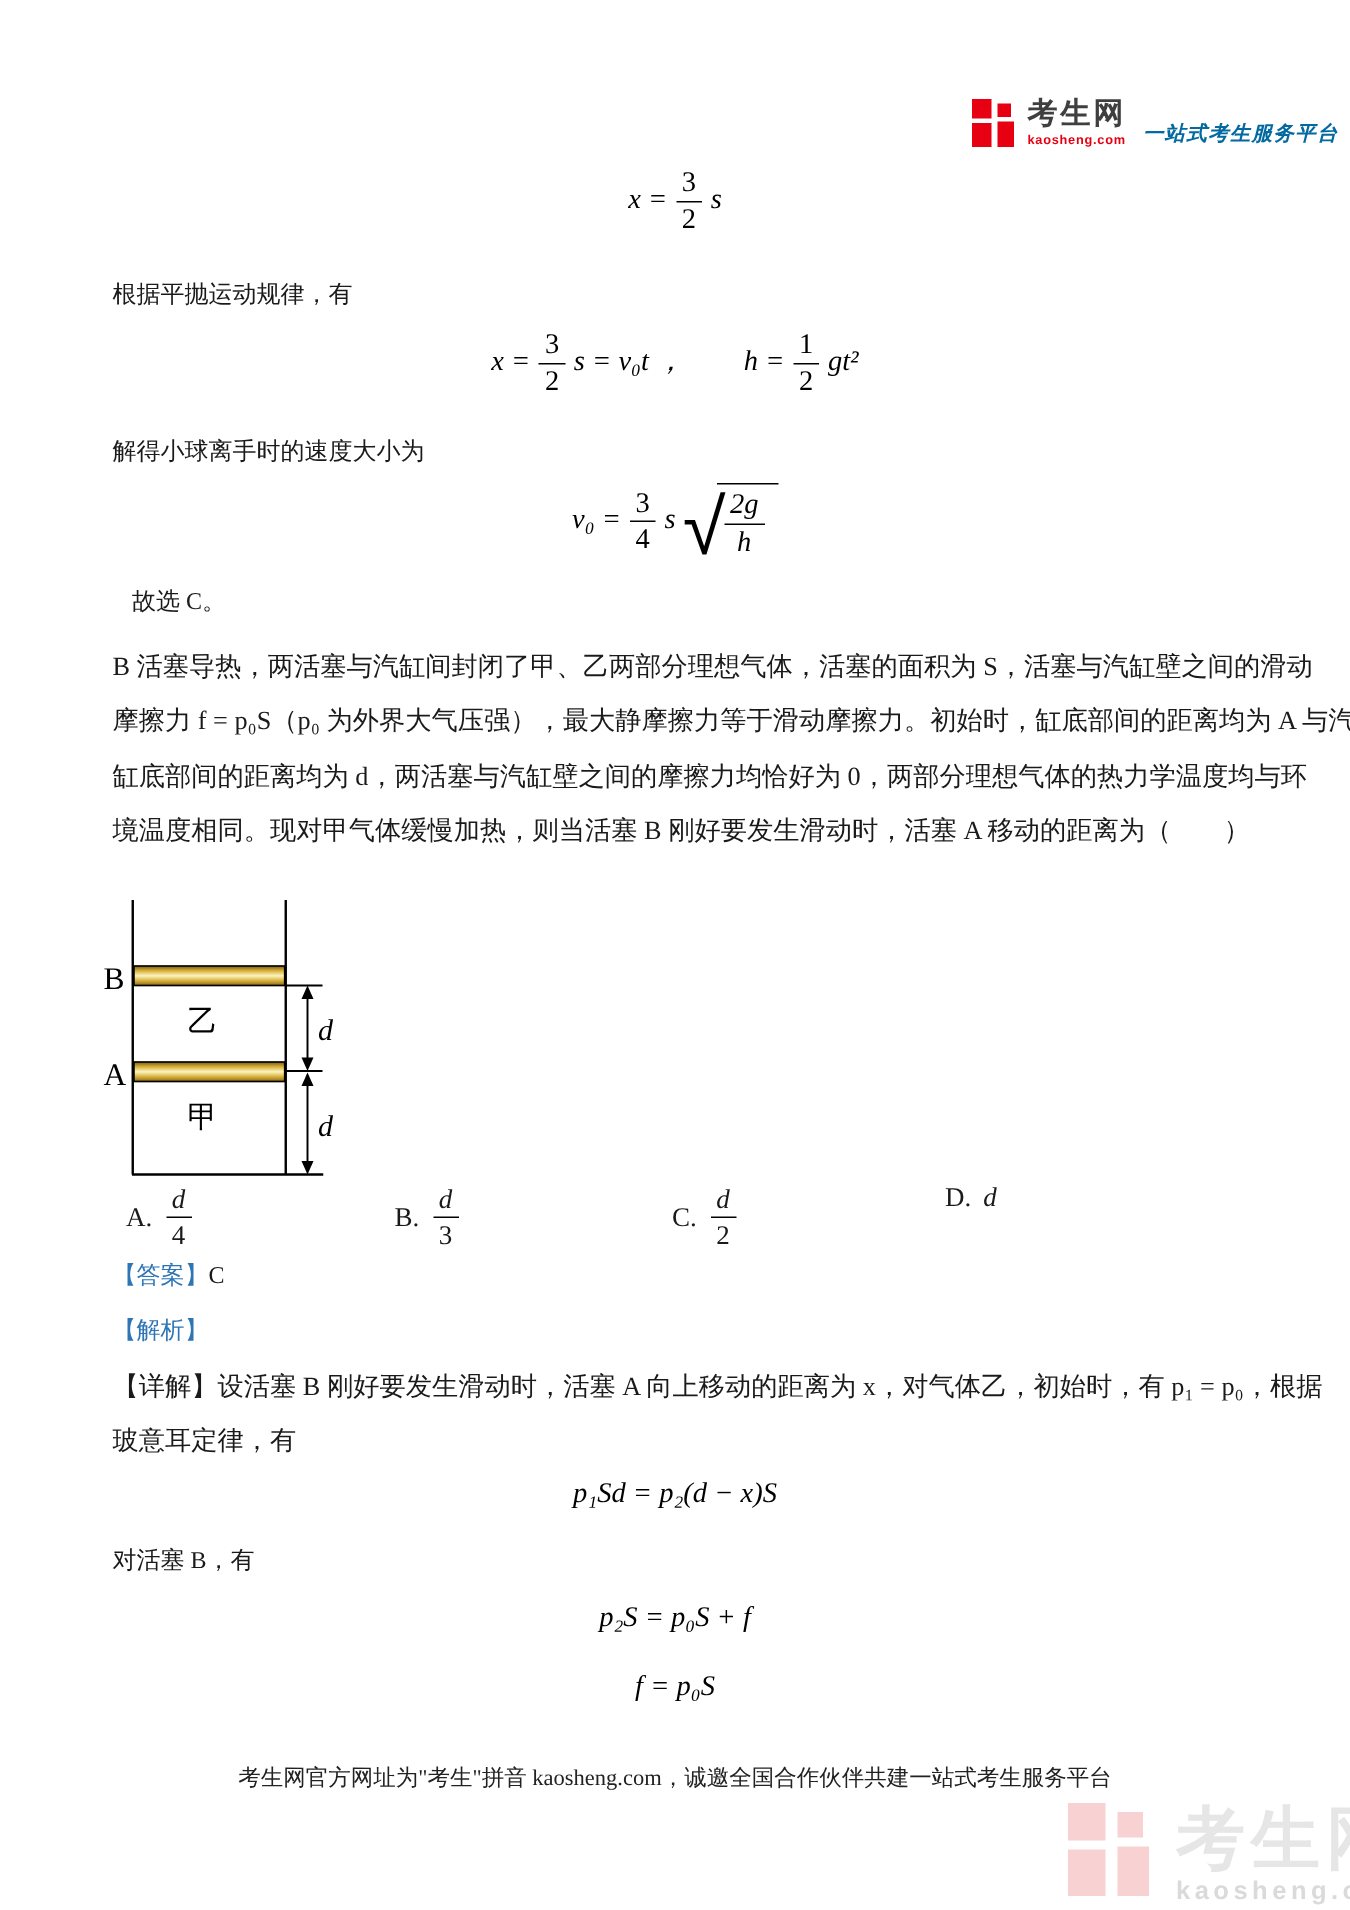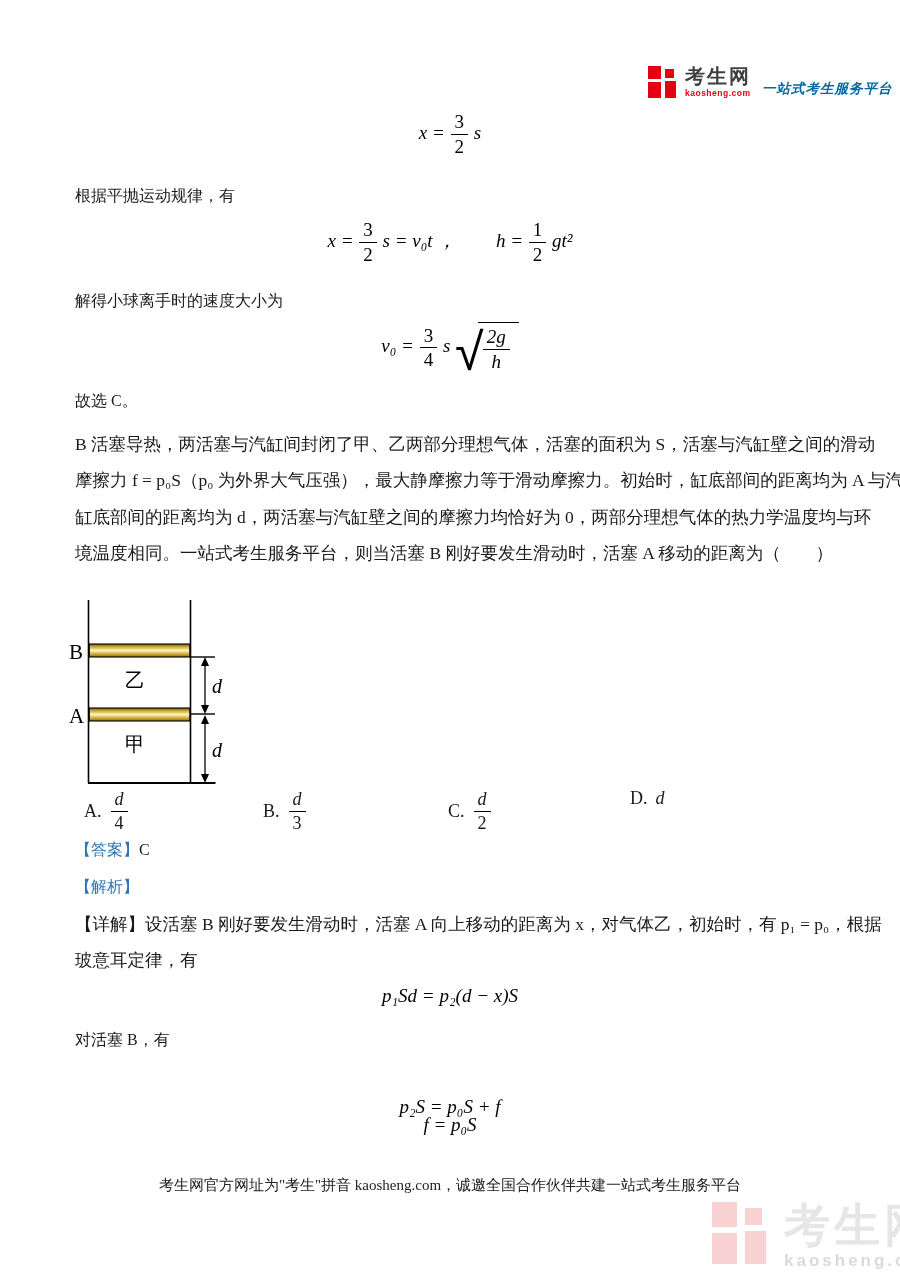--- a/index.html
+++ b/index.html
@@ -121,27 +121,27 @@
       <span class="sign">√</span>
       <span class="rad">
         <span class="frac vnum vden">
           <span class="fnum">2g</span>
           <span class="fden">h</span>
         </span>
       </span>
     </span>
   </div>
 
-  <div class="bodytext" style="left:75px;top:391px;">故选 C。</div>
+  <div class="bodytext" style="left:88px;top:391px;">故选 C。</div>
 
   <div class="abs" style="left:75px;top:426px;width:790px;">
     <div class="qline">B 活塞导热，两活塞与汽缸间封闭了甲、乙两部分理想气体，活塞的面积为 S，活塞与汽缸壁之间的滑动</div>
     <div class="qline">摩擦力 f = p₀S（p₀ 为外界大气压强），最大静摩擦力等于滑动摩擦力。初始时，缸底部间的距离均为 A 与汽</div>
     <div class="qline">缸底部间的距离均为 d，两活塞与汽缸壁之间的摩擦力均恰好为 0，两部分理想气体的热力学温度均与环</div>
-    <div class="qline">境温度相同。一站式考生服务平台，则当活塞 B 刚好要发生滑动时，活塞 A 移动的距离为（　　）</div>
+    <div class="qline">境温度相同。现对甲气体缓慢加热，则当活塞 B 刚好要发生滑动时，活塞 A 移动的距离为（　　）</div>
   </div>
 
   <svg class="fig" width="185" height="200" viewBox="0 0 185 200">
     <defs>
       <linearGradient id="gold" x1="0" y1="0" x2="0" y2="1">
         <stop offset="0" stop-color="#7a5c10"></stop>
         <stop offset="0.25" stop-color="#d9b23c"></stop>
         <stop offset="0.5" stop-color="#fdf3c0"></stop>
         <stop offset="0.75" stop-color="#d9b23c"></stop>
         <stop offset="1" stop-color="#8a6a14"></stop>
@@ -210,21 +210,21 @@
 
   <div class="abs" style="left:75px;top:906px;width:790px;">
     <div class="qline">【详解】设活塞 B 刚好要发生滑动时，活塞 A 向上移动的距离为 x，对气体乙，初始时，有 p₁ = p₀，根据</div>
     <div class="qline">玻意耳定律，有</div>
   </div>
 
   <div class="formula" style="top:985px;">p₁Sd = p₂(d − x)S</div>
 
   <div class="bodytext" style="left:75px;top:1030px;">对活塞 B，有</div>
 
-  <div class="formula" style="top:1096px;font-style:italic;">p₂S = p₀S + f</div>
+  <div class="formula" style="top:1068px;font-style:italic;">p₂S = p₀S + f</div>
 
   <div class="formula" style="top:1114px;">f = p₀S</div>
 
   <div class="footer-line">考生网官方网址为"考生"拼音 kaosheng.com，诚邀全国合作伙伴共建一站式考生服务平台</div>
 
   <div class="watermark">
     <div class="wm-icon">
       <div class="wm-a"></div>
       <div class="wm-b"></div>
       <div class="wm-c"></div>

